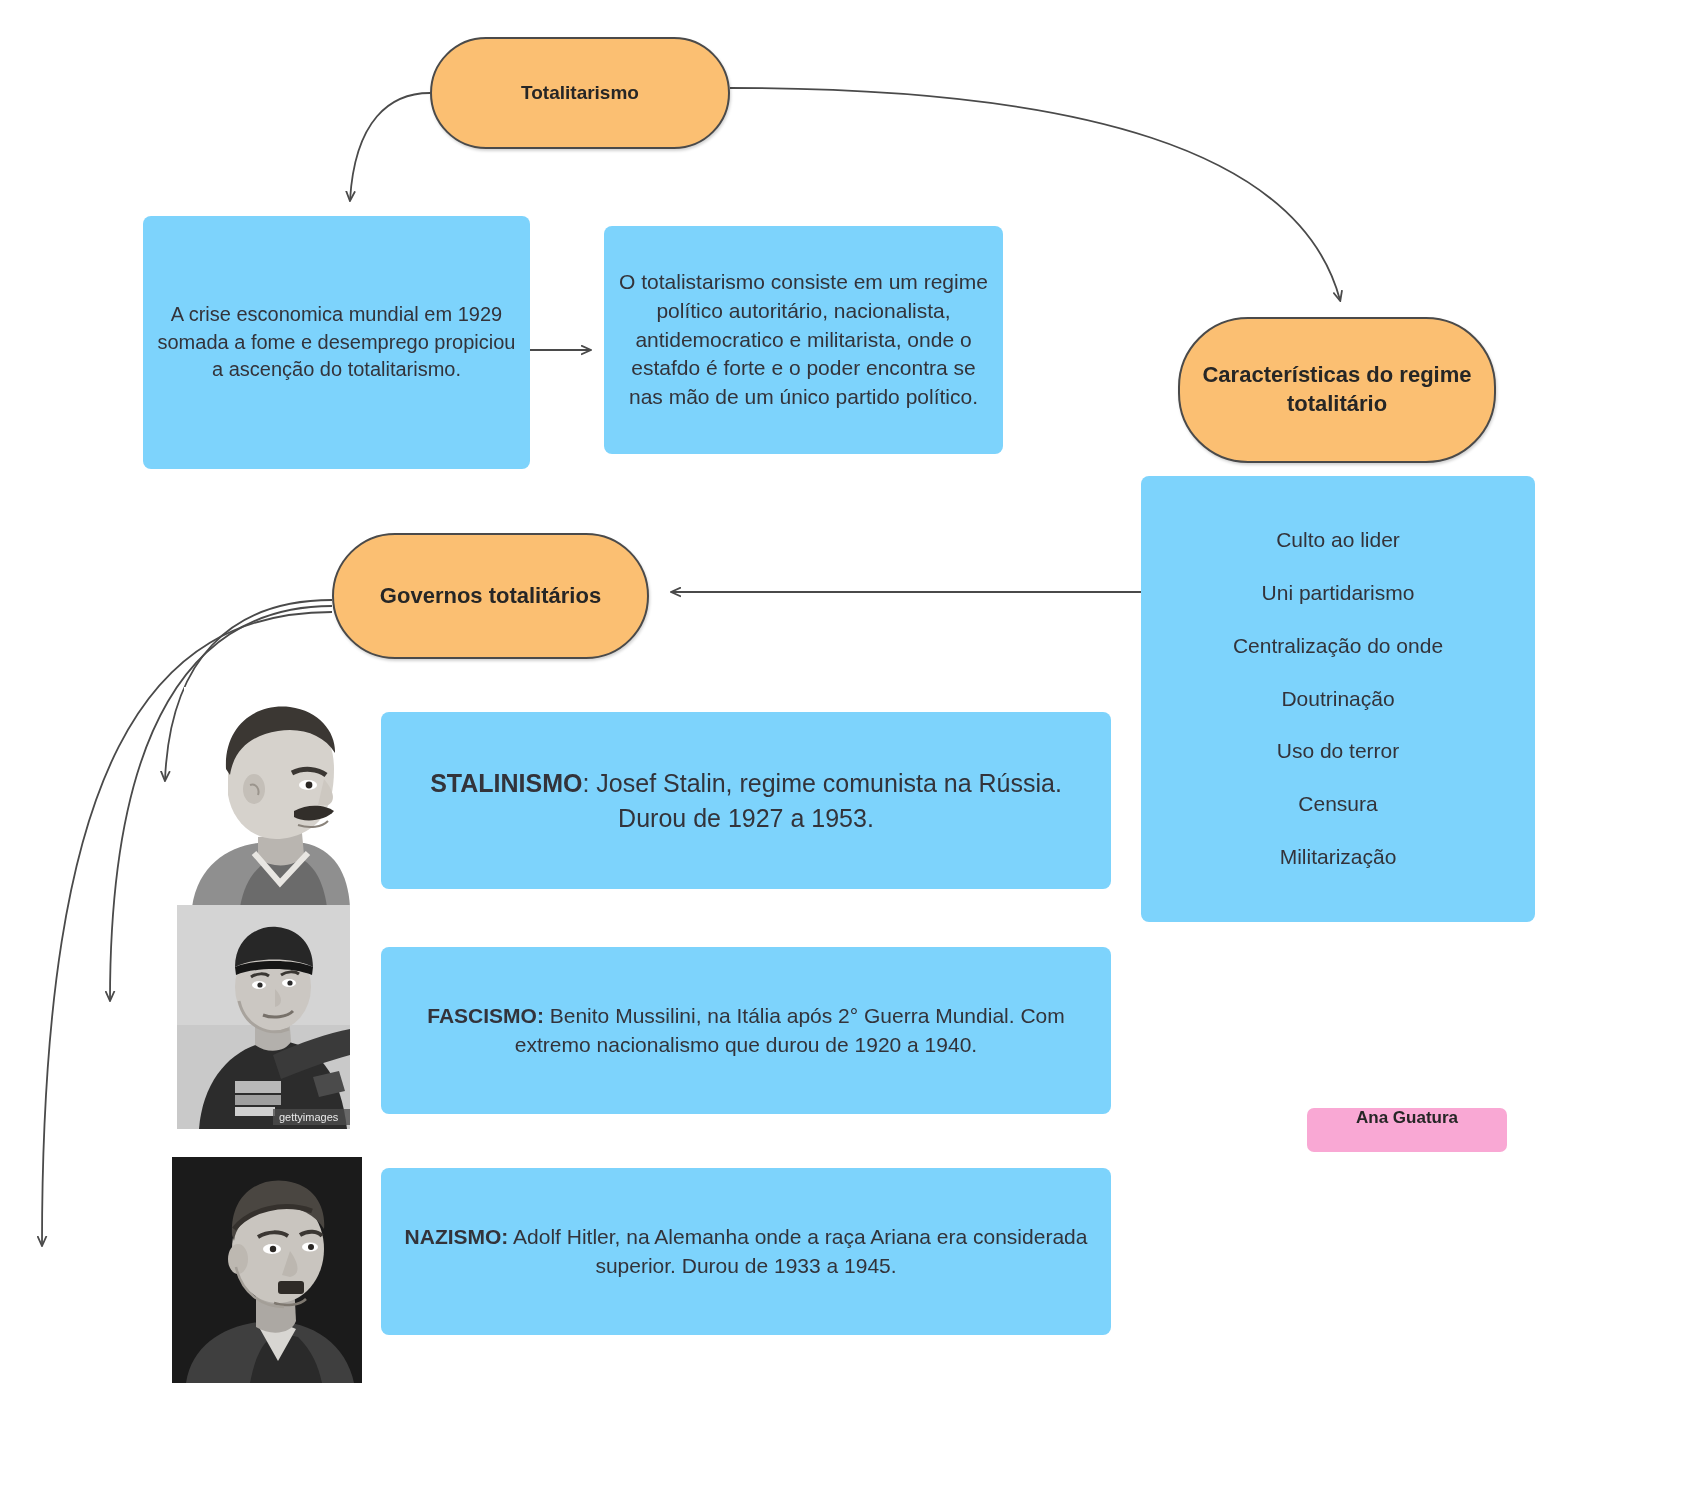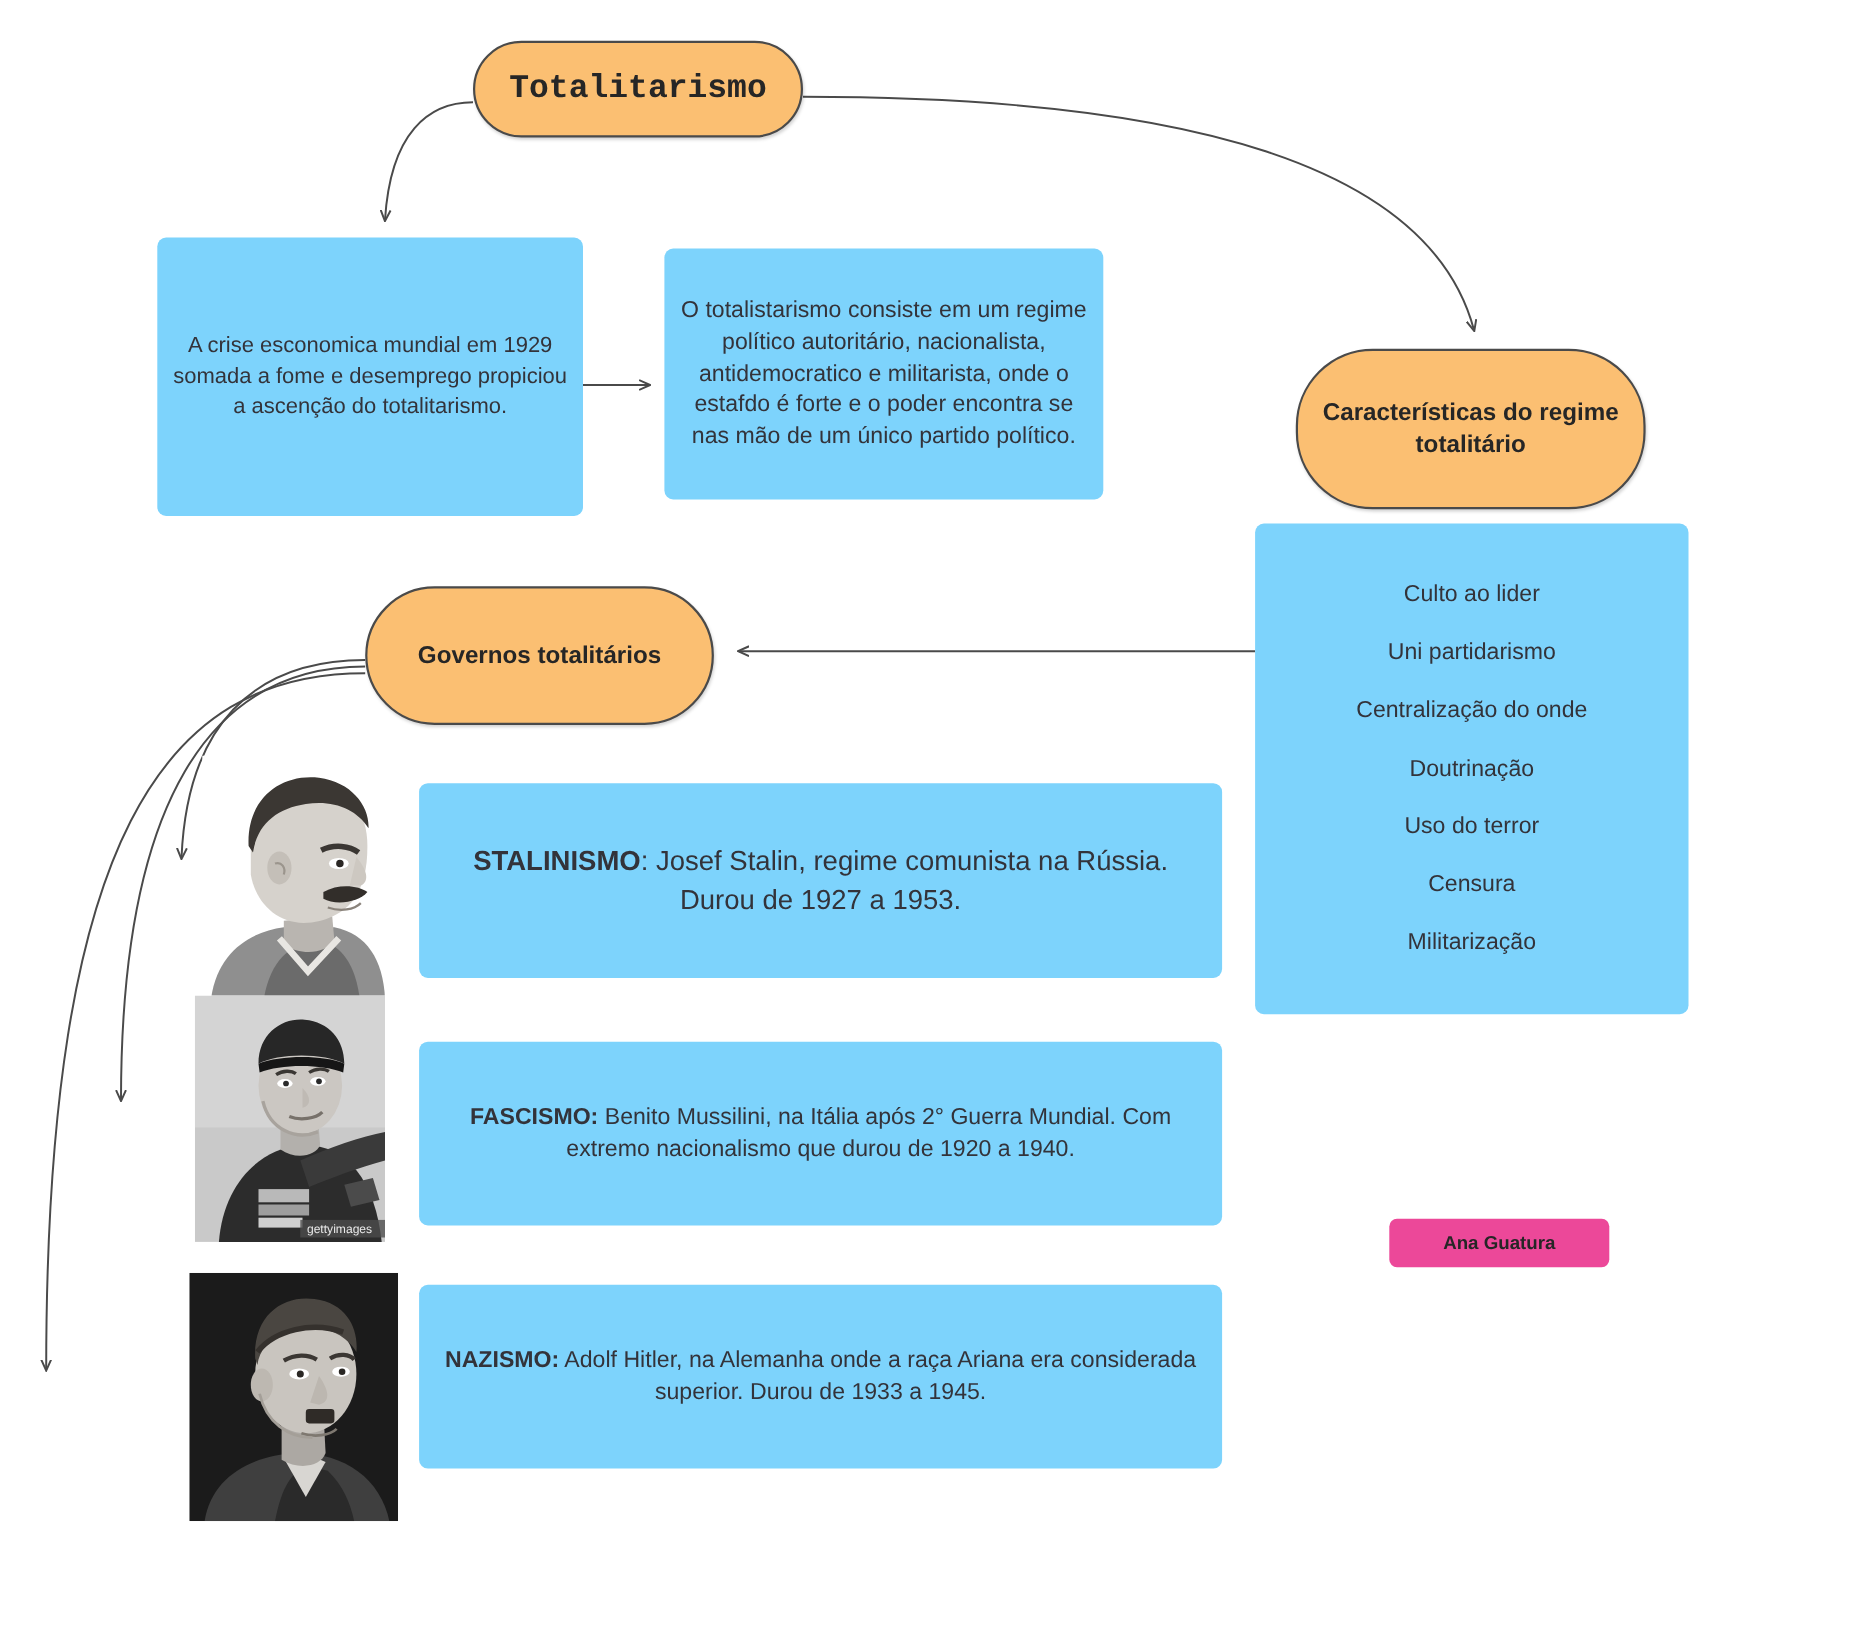--- a/index.html
+++ b/index.html
@@ -50,43 +50,43 @@
     background: #7dd3fc;
     border-radius: 8px;
     color: #33333a;
     line-height: 1.38;
   }
 
   .panel-inner { padding: 0 14px; width: 100%; }
 
   .badge {
     position: absolute;
-    background: #ec4899;
+    background: #f9a8d4;
     border-radius: 7px;
     display: flex;
-    align-items: center;
     justify-content: center;
     font-weight: bold;
     font-size: 17px;
     color: #262626;
     z-index: 3;
+    margin-left: 44px;
   }
 
   .photo {
     position: absolute;
     z-index: 2;
     overflow: hidden;
     background: #ffffff;
   }
   .photo svg { display: block; width: 100%; height: 100%; }
 
   .lead { font-weight: bold; }
 
   
-  #node-totalitarismo { left: 430px;  top: 37px;   width: 300px;  height: 88px; font-size: 30px; font-family: Liberation Mono, monospace; }
+  #node-totalitarismo { left: 430px;  top: 37px;   width: 300px;  height: 112px; font-size: 19px; }
   #node-caracteristicas { left: 1178px; top: 317px; width: 318px; height: 146px; font-size: 22px; line-height: 1.3; }
   #node-governos     { left: 332px;  top: 533px;  width: 317px;  height: 126px; font-size: 22px; }
 
   #panel-crise  { left: 143px;  top: 216px;  width: 387px; height: 253px; font-size: 20px; }
   #panel-def    { left: 604px;  top: 226px;  width: 399px; height: 228px; font-size: 21px; }
   #panel-caract { left: 1141px; top: 476px;  width: 394px; height: 446px; font-size: 21px; }
 
   #panel-stalin   { left: 381px; top: 712px;  width: 730px; height: 177px; font-size: 25px; }
   #panel-fascismo { left: 381px; top: 947px;  width: 730px; height: 167px; font-size: 21px; justify-content: flex-end; }
   #panel-nazismo  { left: 381px; top: 1168px; width: 730px; height: 167px; font-size: 21px; }

